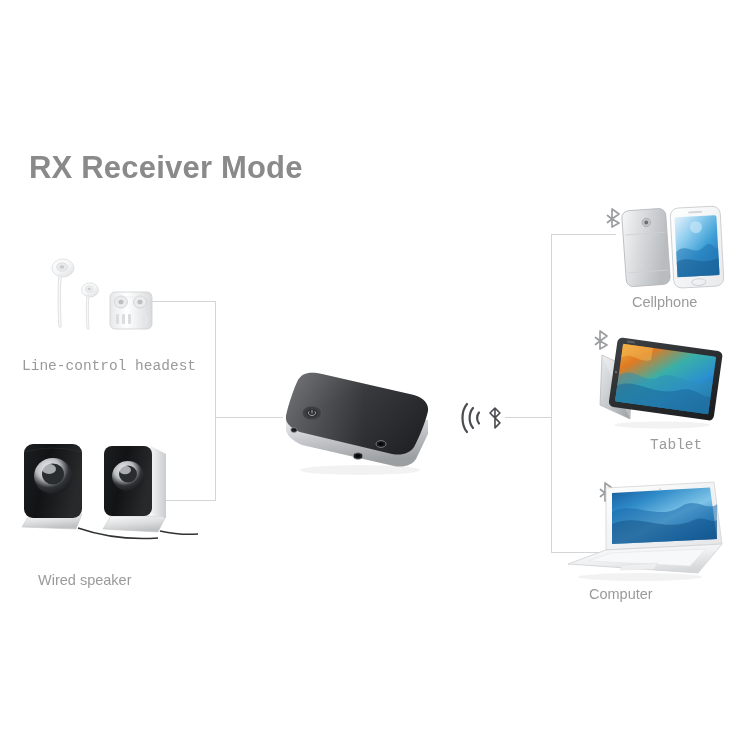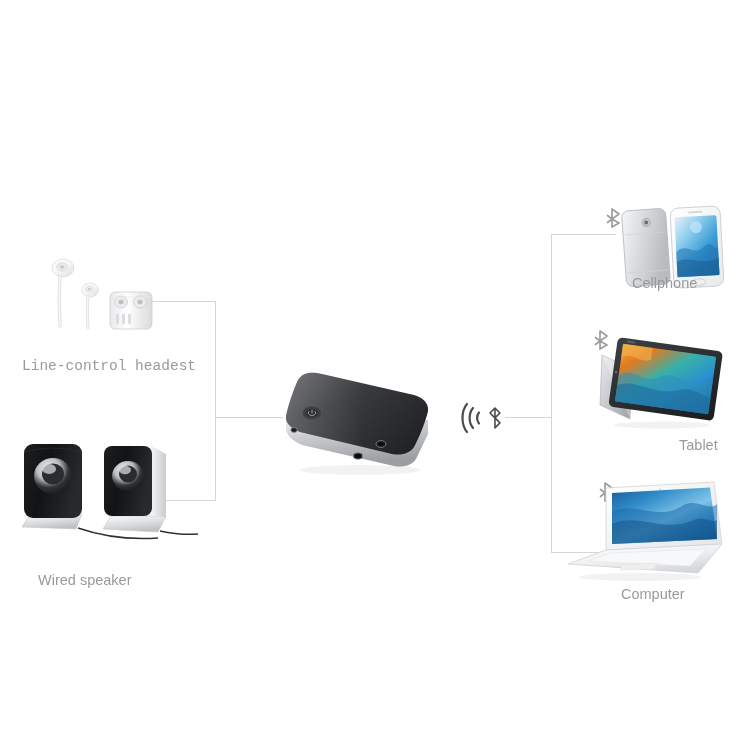--- a/index.html
+++ b/index.html
@@ -36,23 +36,23 @@
   
   .caption {
     position: absolute;
     font-size: 14.5px;
     color: #9a9a9a;
     white-space: nowrap;
     font-weight: normal;
   }
   .cap-headset   { left: 22px;  top: 358px; font-family: Liberation Mono, monospace; }
   .cap-speaker   { left: 38px;  top: 550px; margin-top: 22px; }
-  .cap-cellphone { left: 632px; top: 275px; }
-  .cap-tablet    { left: 679px; top: 437px; }
-  .cap-computer  { left: 621px; top: 586px; }
+  .cap-cellphone { left: 632px; top: 294px; }
+  .cap-tablet    { left: 650px; top: 437px; font-family: Liberation Mono, monospace; }
+  .cap-computer  { left: 589px; top: 586px; }
 
   
   .line { position: absolute; background: #d3d5d7; }
   .line.h { height: 1.4px; }
   .line.v { width: 1.4px; }
 
   
   .l-top    { left: 152px; top: 301px;  width: 64px; }
   .l-bottom { left: 152px; top: 500px;  width: 64px; }
   .l-vert   { left: 215px; top: 301px;  height: 200px; }
@@ -101,20 +101,21 @@
   
   .laptop { position: absolute; left: 562px; top: 478px; width: 174px; height: 104px; }
 
   svg { display: block; overflow: visible; }
 </style>
 </head>
 <body>
 
 <div class="stage">
 
+  <div class="title">RX Receiver Mode</div>
 
   <div class="line h l-top"></div>
   <div class="line h l-bottom"></div>
   <div class="line v l-vert"></div>
   <div class="line h l-stem"></div>
 
   <div class="line h r-top"></div>
   <div class="line h r-bottom"></div>
   <div class="line v r-vert"></div>
   <div class="line h r-stem"></div>

